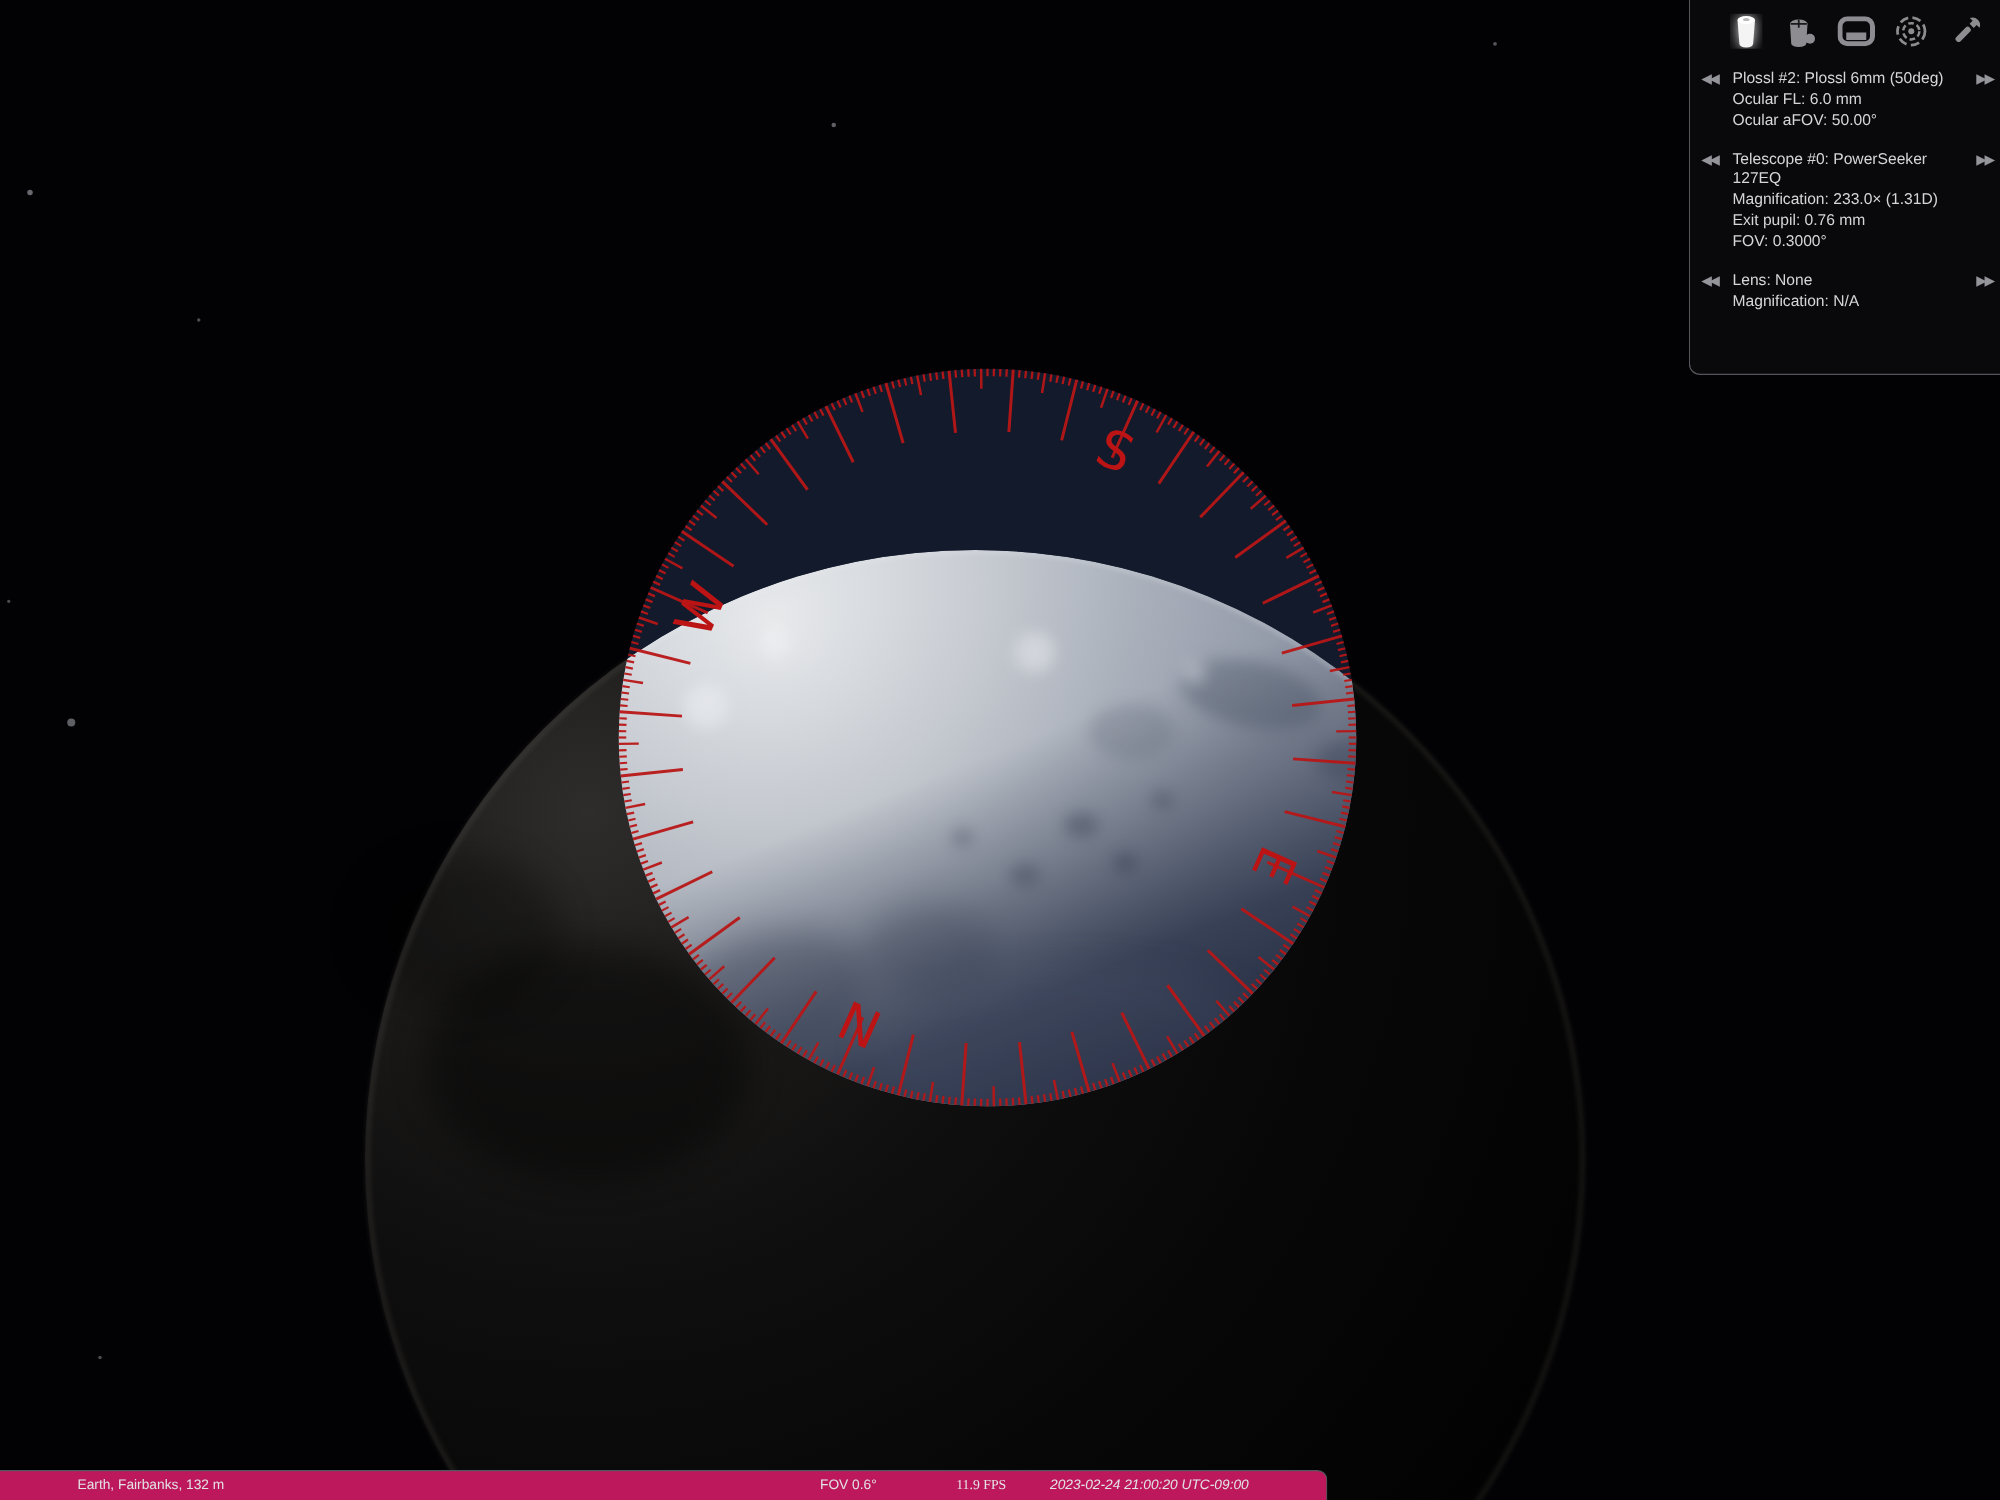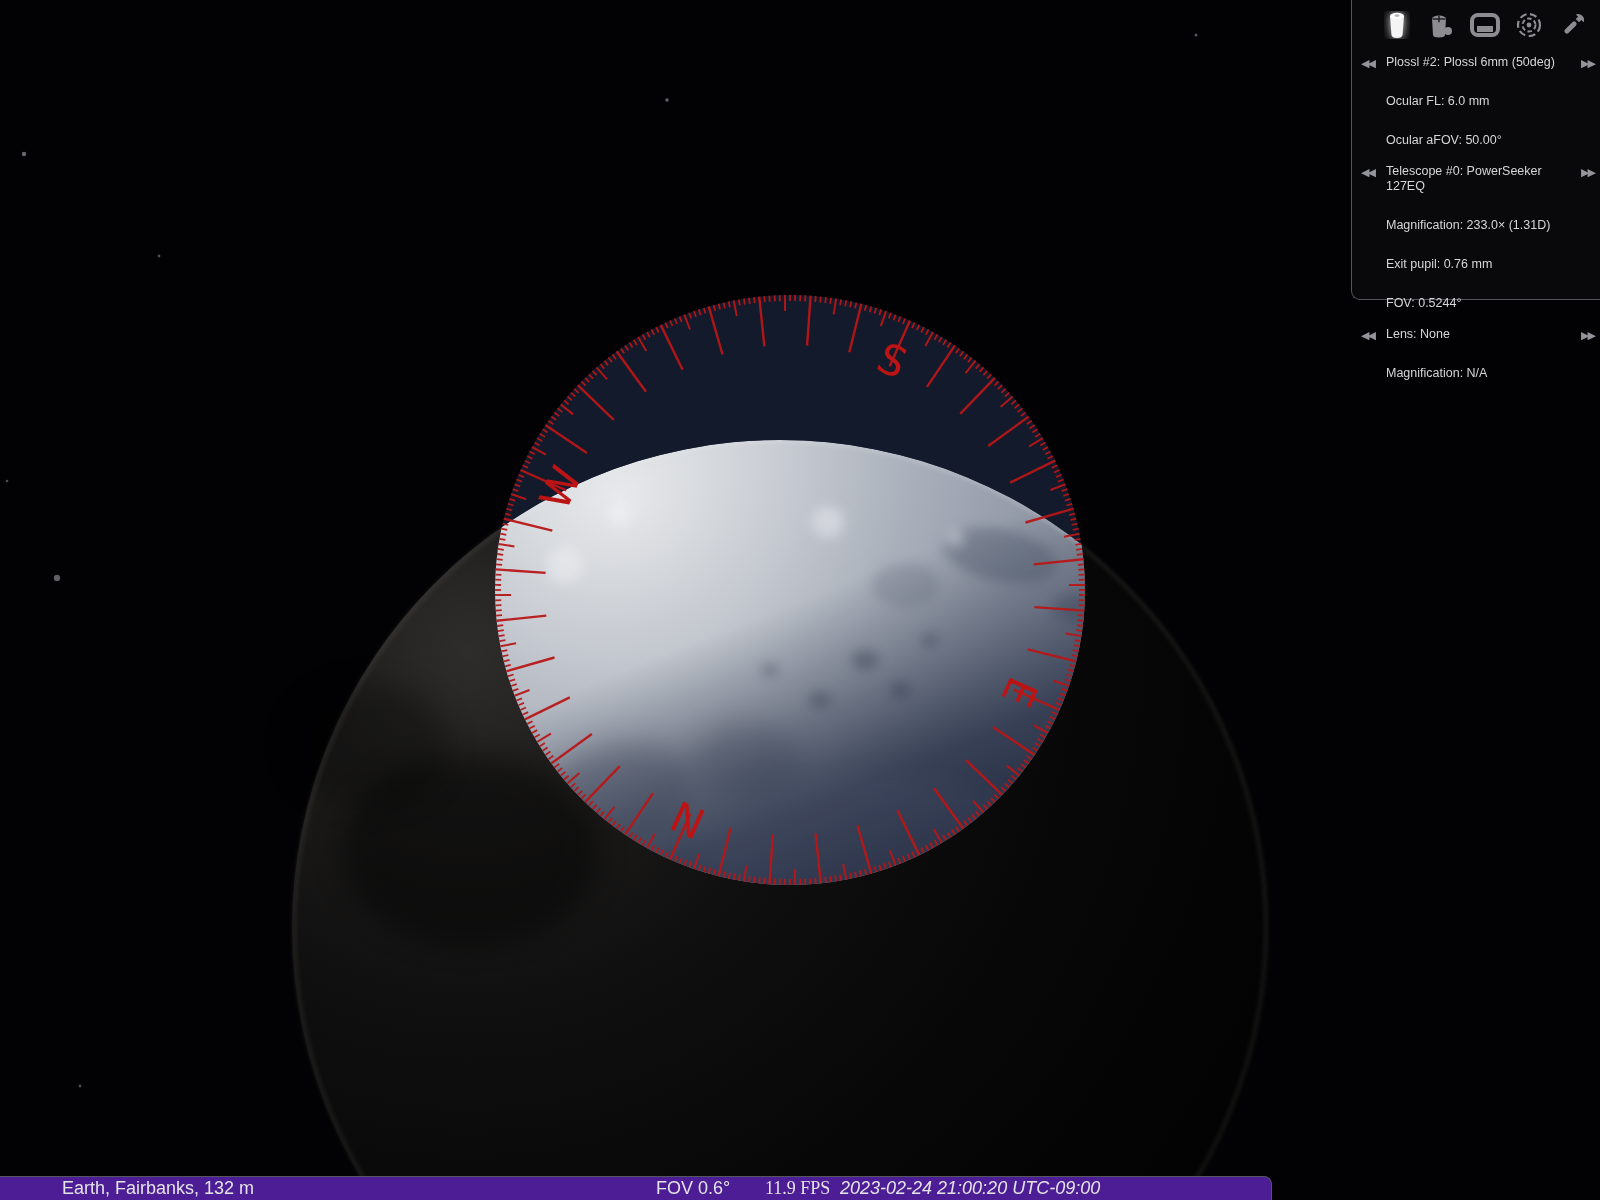--- a/index.html
+++ b/index.html
@@ -20,31 +20,31 @@
     box-sizing:border-box;
     color:#d6d6d8;font-size:12.5px;line-height:15px;
     z-index:20;
   }
   .icons-row{display:flex;gap:10px;padding:6px 0 2px 28px;height:38px;align-items:center;}
   .icon-btn{width:34px;height:34px;display:flex;align-items:center;justify-content:center;cursor:pointer;}
   .sel-row{position:relative;padding:0 26px 0 34px;margin-top:9px;}
   .sel-row .arrow{position:absolute;top:1px;color:#94949b;font-size:11px;letter-spacing:-2px;cursor:pointer;}
   .sel-row .arrow.prev{left:9px;}
   .sel-row .arrow.next{right:6px;}
-  .info-line{padding-left:34px;margin-top:24px;}
+  .info-line{padding-left:34px;margin-top:2px;}
   .gap{height:7px;}
 
   
   .statusbar{
-    position:absolute;left:0;top:1176px;width:1272px;height:24px;
-    background:#4c1d95;
+    position:absolute;left:0;top:1176px;width:1062px;height:24px;
+    background:#be185d;
     border-top:1px solid #56565e;border-right:1px solid #56565e;
     border-top-right-radius:8px;
     box-sizing:border-box;
-    color:#e3e3e5;font-size:18px;line-height:22px;
+    color:#e3e3e5;font-size:11px;line-height:22px;
     z-index:20;
   }
   .statusbar span{position:absolute;white-space:nowrap;}
   .sb-location{left:62px;}
   .sb-fov{left:656px;}
   .sb-fps{left:765px;font-family:Liberation Serif, serif;}
   .sb-datetime{left:840px;font-style:italic;}
 </style>
 </head>
 <body>
@@ -574,21 +574,21 @@
   <div class="info-line">Ocular FL: 6.0 mm</div>
   <div class="info-line">Ocular aFOV: 50.00°</div>
   <div class="gap"></div>
   <div class="sel-row">
     <span class="arrow prev">◀◀</span>
     <span>Telescope #0: PowerSeeker 127EQ</span>
     <span class="arrow next">▶▶</span>
   </div>
   <div class="info-line">Magnification: 233.0× (1.31D)</div>
   <div class="info-line">Exit pupil: 0.76 mm</div>
-  <div class="info-line">FOV: 0.5244°</div>
+  <div class="info-line">FOV: 0.3000°</div>
   <div class="gap"></div>
   <div class="sel-row">
     <span class="arrow prev">◀◀</span>
     <span>Lens: None</span>
     <span class="arrow next">▶▶</span>
   </div>
   <div class="info-line">Magnification: N/A</div>
 </div>
 
 <div class="statusbar">

